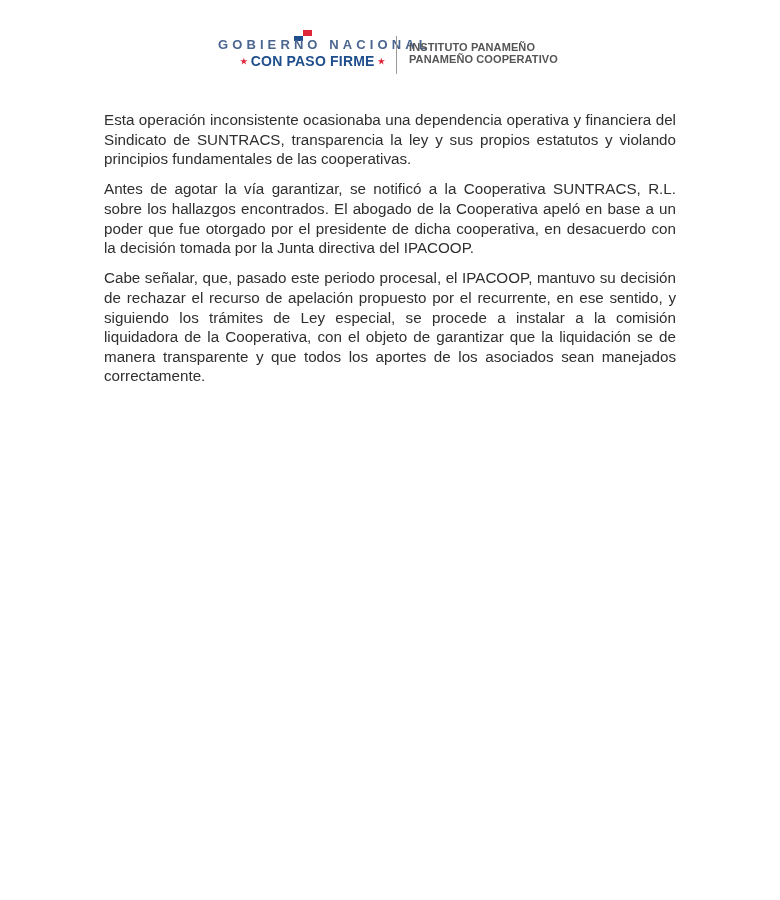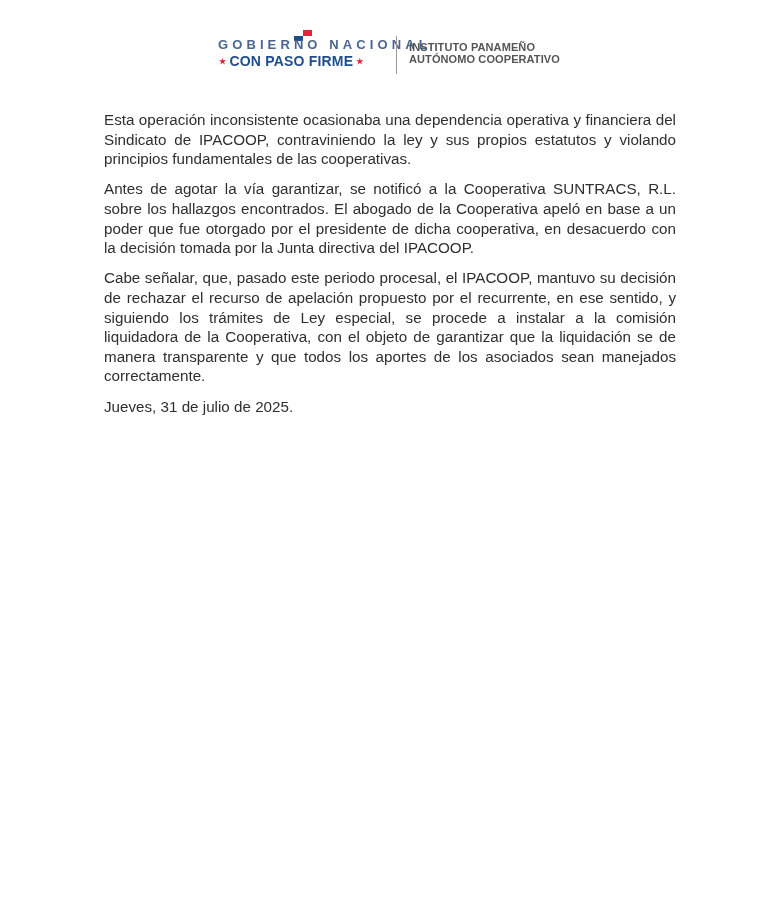--- a/index.html
+++ b/index.html
@@ -54,21 +54,21 @@
       letter-spacing: 4.1px;
       color: #4a6690;
       white-space: nowrap;
       font-weight: bold;
     }
     .gov-bottom {
       position: absolute;
       left: 0;
       top: 27px;
       width: 172px;
-      text-align: left;
+      text-align: right;
       font-size: 14px;
       font-weight: bold;
       color: #1f4e8c;
       white-space: nowrap;
       letter-spacing: 0.2px;
     }
     .gov-bottom .star {
       color: #e0263a;
       font-size: 8px;
       vertical-align: 2px;
@@ -119,22 +119,21 @@
       <div class="q q4"></div>
     </div>
     <div class="gov-top">GOBIERNO NACIONAL</div>
     <div class="gov-bottom">
       <span class="star">★</span><span>CON PASO FIRME</span><span class="star">★</span>
     </div>
   </div>
   <div class="divider"></div>
   <div class="inst-block">
     <div>INSTITUTO PANAMEÑO</div>
-    <div>AUTÓNOMO COOPERATIVO</div>
+    <div>PANAMEÑO COOPERATIVO</div>
   </div>
 </div>
 
 <div class="content">
-  <p>Esta operación inconsistente ocasionaba una dependencia operativa y financiera del Sindicato de IPACOOP, contraviniendo la ley y sus propios estatutos y violando principios fundamentales de las cooperativas.</p>
+  <p>Esta operación inconsistente ocasionaba una dependencia operativa y financiera del Sindicato de SUNTRACS, transparencia la ley y sus propios estatutos y violando principios fundamentales de las cooperativas.</p>
   <p>Antes de agotar la vía garantizar, se notificó a la Cooperativa SUNTRACS, R.L. sobre los hallazgos encontrados. El abogado de la Cooperativa apeló en base a un poder que fue otorgado por el presidente de dicha cooperativa, en desacuerdo con la decisión tomada por la Junta directiva del IPACOOP.</p>
   <p>Cabe señalar, que, pasado este periodo procesal, el IPACOOP, mantuvo su decisión de rechazar el recurso de apelación propuesto por el recurrente, en ese sentido, y siguiendo los trámites de Ley especial, se procede a instalar a la comisión liquidadora de la Cooperativa, con el objeto de garantizar que la liquidación se de manera transparente y que todos los aportes de los asociados sean manejados correctamente.</p>
-  <p>Jueves, 31 de julio de 2025.</p>
 </div>
 
 </body></html>

